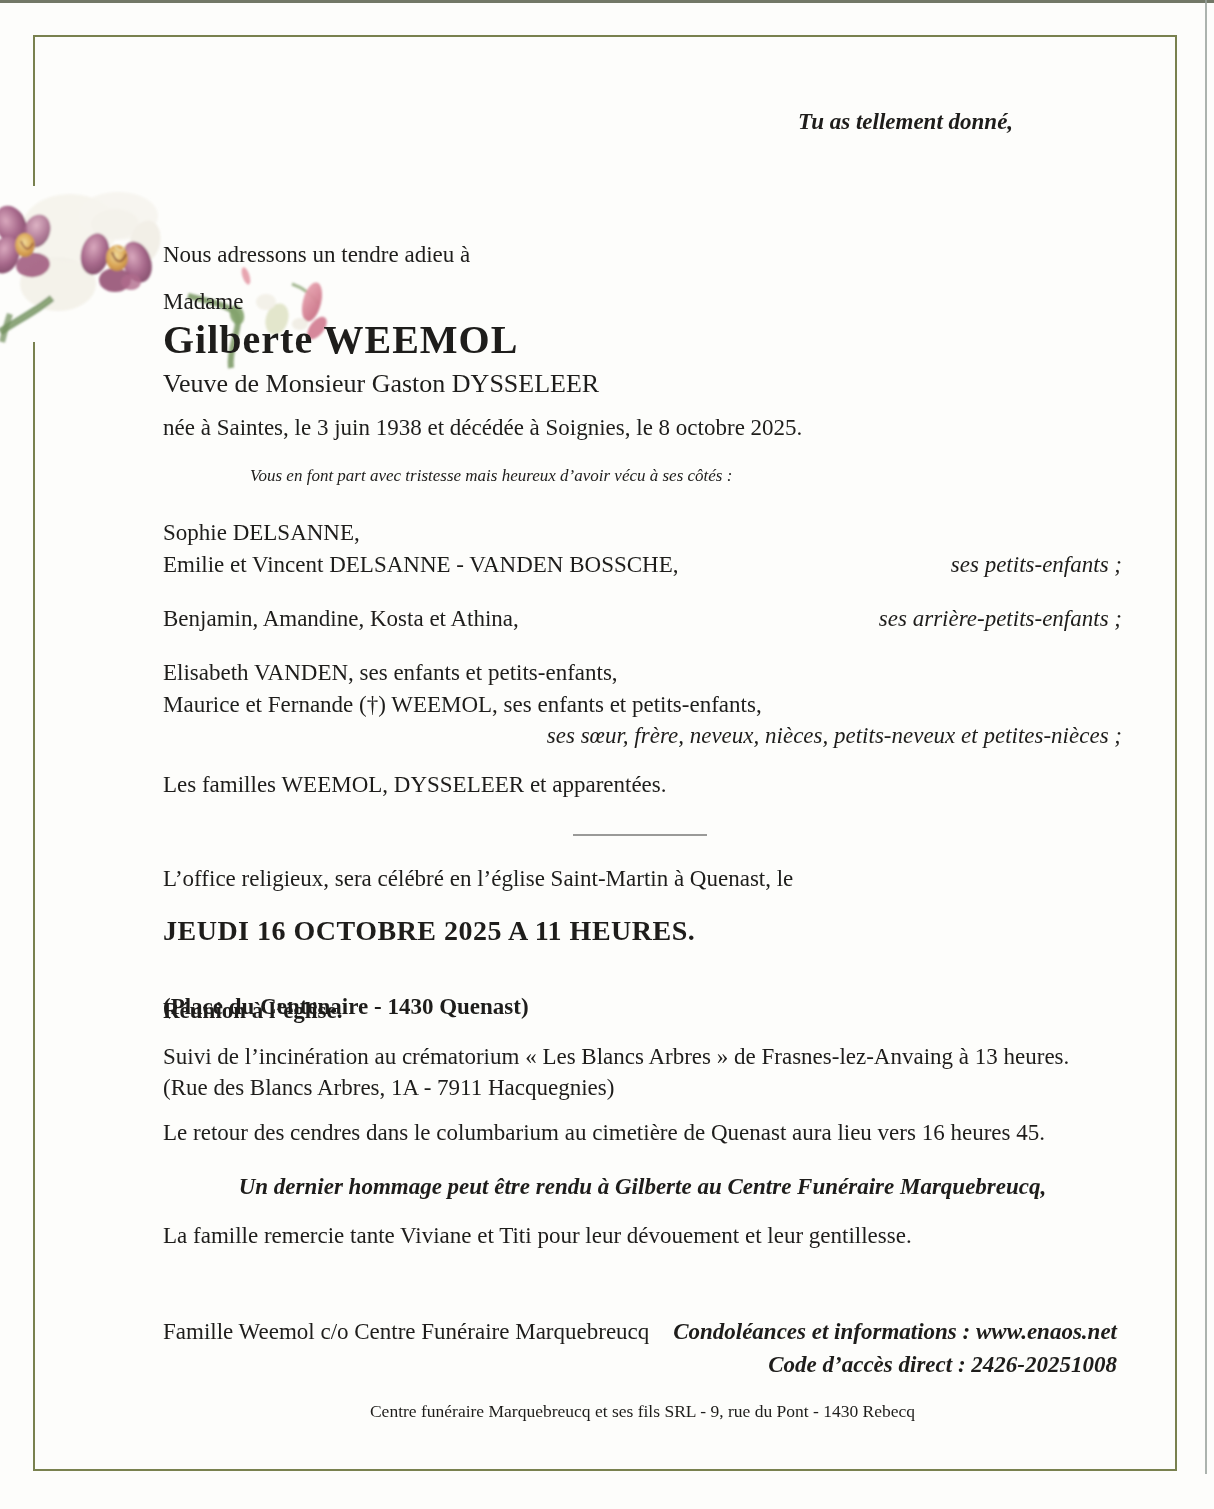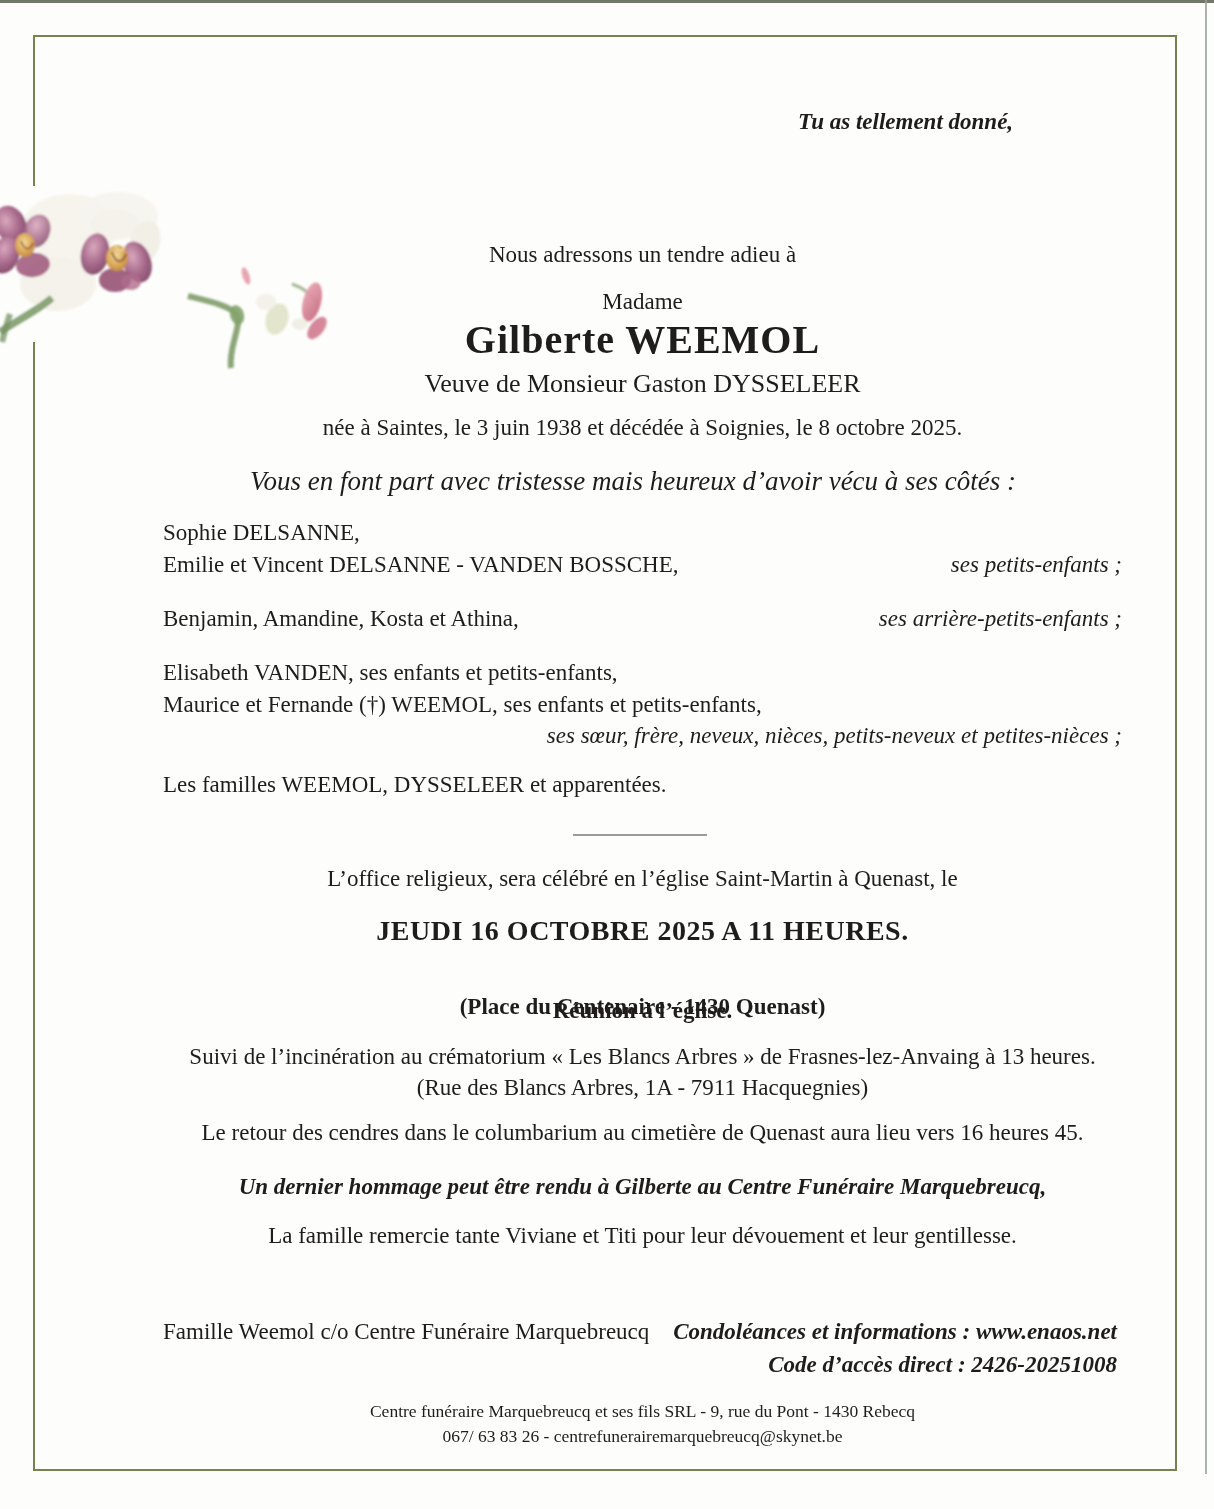--- a/index.html
+++ b/index.html
@@ -10,27 +10,27 @@
     color:#1e1d1b;
     position:relative;
     overflow:hidden;
   }
   .abs{position:absolute;white-space:nowrap;}
   .scan-top{position:absolute;left:0;top:0;width:1214px;height:3px;background:#59604c;opacity:.85;}
   .scan-right{position:absolute;left:1205px;top:0;width:2px;height:1474px;background:#97a09b;opacity:.8;}
   .frame{position:absolute;left:33px;top:35px;width:1140px;height:1432px;border:2px solid #79814f;}
   .orchid{position:absolute;left:0;top:186px;}
   .quote{left:798px;top:105px;font-size:23px;font-style:italic;font-weight:700;line-height:33px;}
-  .ctr{left:163px;width:959px;text-align:center;}
+  .ctr{left:163px;width:959px;}
   .intro{top:242px;font-size:23px;}
   .madame{top:289px;font-size:23px;}
   .name{top:316px;font-size:40px;font-weight:700;letter-spacing:1px;}
   .veuve{top:369px;font-size:26px;}
   .nee{top:415px;font-size:23px;}
-  .announce{left:250px;top:466px;font-size:27px;font-style:italic;}
+  .announce{left:250px;top:466px;font-size:17px;font-style:italic;}
   .frow{left:163px;width:959px;font-size:23px;display:flex;justify-content:space-between;}
   .frel{font-style:italic;}
   .f0{top:520px}.f1{top:552px}.f2{top:606px}.f3{top:660px}.f4{top:692px}.f5{top:723px}.f6{top:772px}
   .divider{position:absolute;left:573px;top:834px;width:134px;height:2px;background:#9a9a98;}
   .office{top:866px;font-size:23px;}
   .jeudi{top:915px;font-size:28px;font-weight:700;letter-spacing:.5px;}
   .reunion{top:964px;font-size:23px;font-weight:700;margin-top:34px;}
   .place{top:994px;font-size:23px;font-weight:700;}
   .suivi{top:1044px;font-size:23px;}
   .rueb{top:1075px;font-size:23px;}
@@ -174,16 +174,15 @@
     <div>Famille Weemol c/o Centre Funéraire Marquebreucq</div>
   </div>
 
   <div class="abs contact-right">
     <div>Condoléances et informations : www.enaos.net</div>
     <div>Code d’accès direct :  2426-20251008</div>
   </div>
 
   <div class="abs footer">
     <div>Centre funéraire Marquebreucq et ses fils SRL - 9, rue du Pont - 1430 Rebecq</div>
-    <div>067/ 63 83 26 - centrefunerairemarquebreucq@skynet.be</div>
   </div>
 
 </div>
 
 </body></html>

